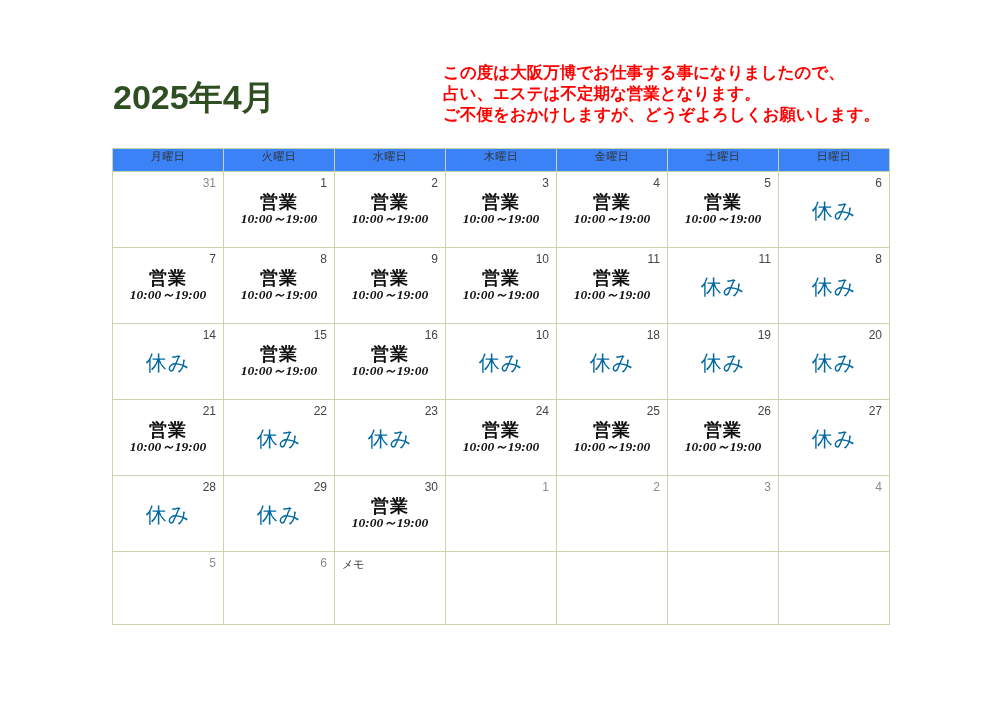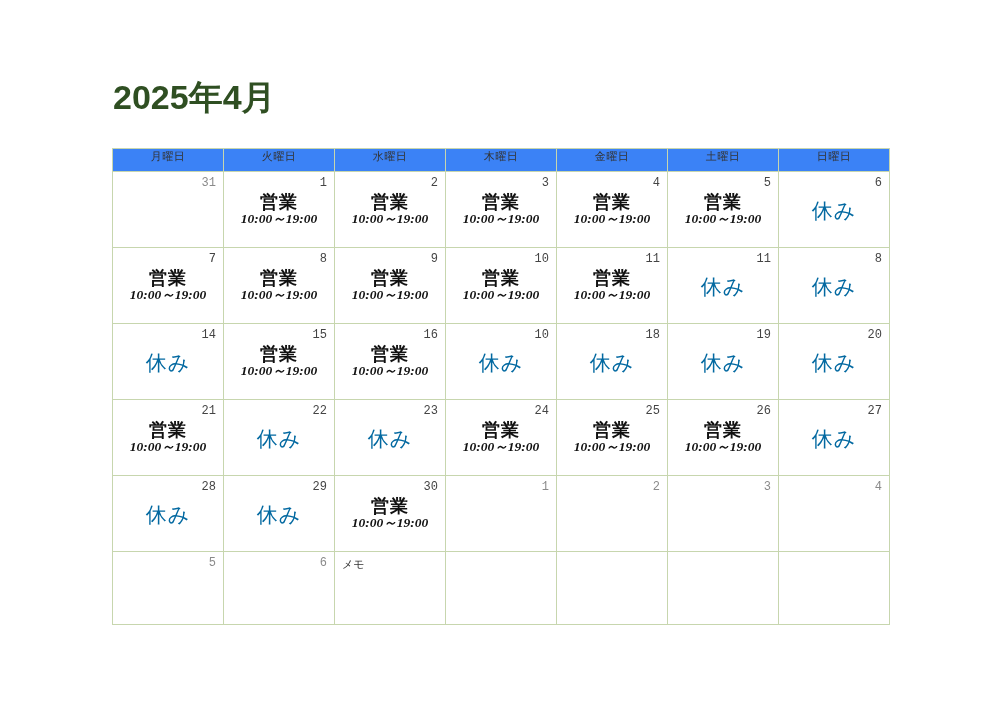--- a/index.html
+++ b/index.html
@@ -75,21 +75,21 @@
   .calendar td {
     height: 75px;
     position: relative;
   }
   .daynum {
     position: absolute;
     top: 4px;
     right: 7px;
     font-size: 12px;
     color: #444444;
-    font-family: Liberation Mono, monospace;
+    font-family: Liberation Sans, sans-serif;
   }
   .daynum.muted {
     color: #8a8a8a;
   }
   .cell-body {
     position: absolute;
     left: 0;
     right: 0;
     top: 22px;
     text-align: center;
@@ -131,20 +131,25 @@
     font-family: "Liberation Sans", sans-serif;
   }
 </style>
 </head>
 <body>
 
 <div class="page">
 
   <div class="title">2025年4月</div>
 
+  <div class="notice">
+    <div>この度は大阪万博でお仕事する事になりましたので、</div>
+    <div>占い、エステは不定期な営業となります。</div>
+    <div>ご不便をおかけしますが、どうぞよろしくお願いします。</div>
+  </div>
 
   <table class="calendar">
     <colgroup>
       <col style="width:111px">
         <col style="width:111px">
         <col style="width:111px">
       <col style="width:111px">
         <col style="width:111px">
         <col style="width:111px">
         <col style="width:111px">

